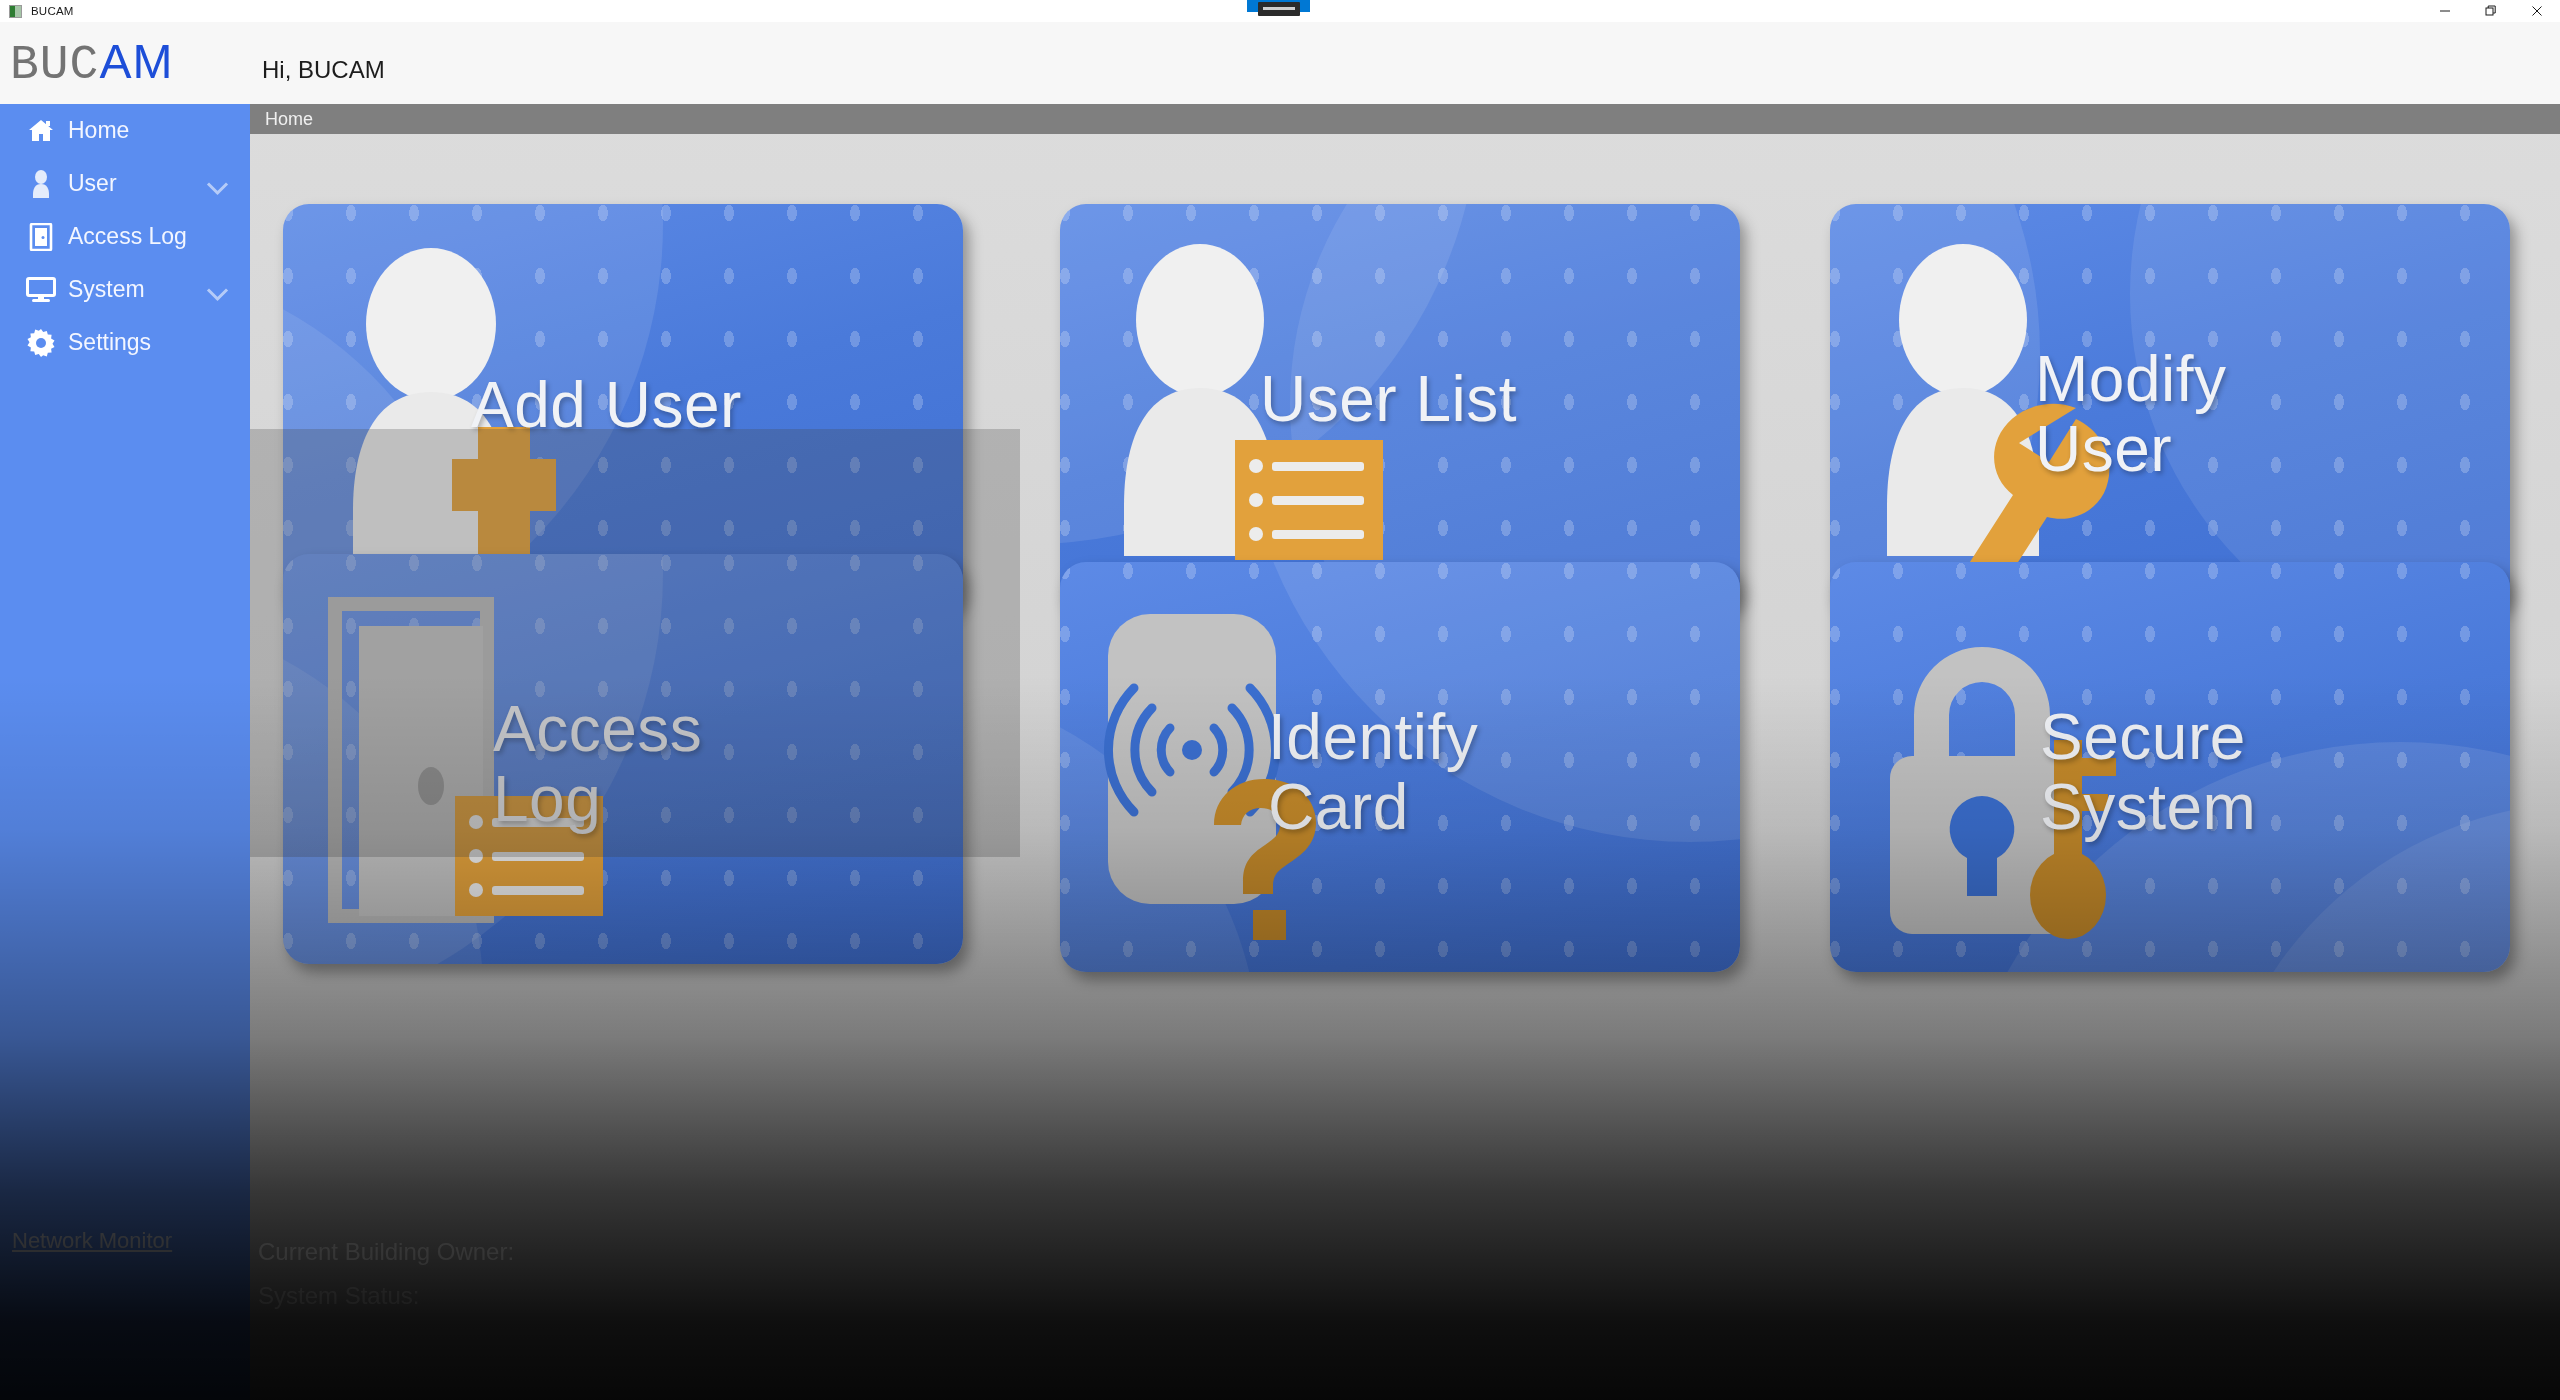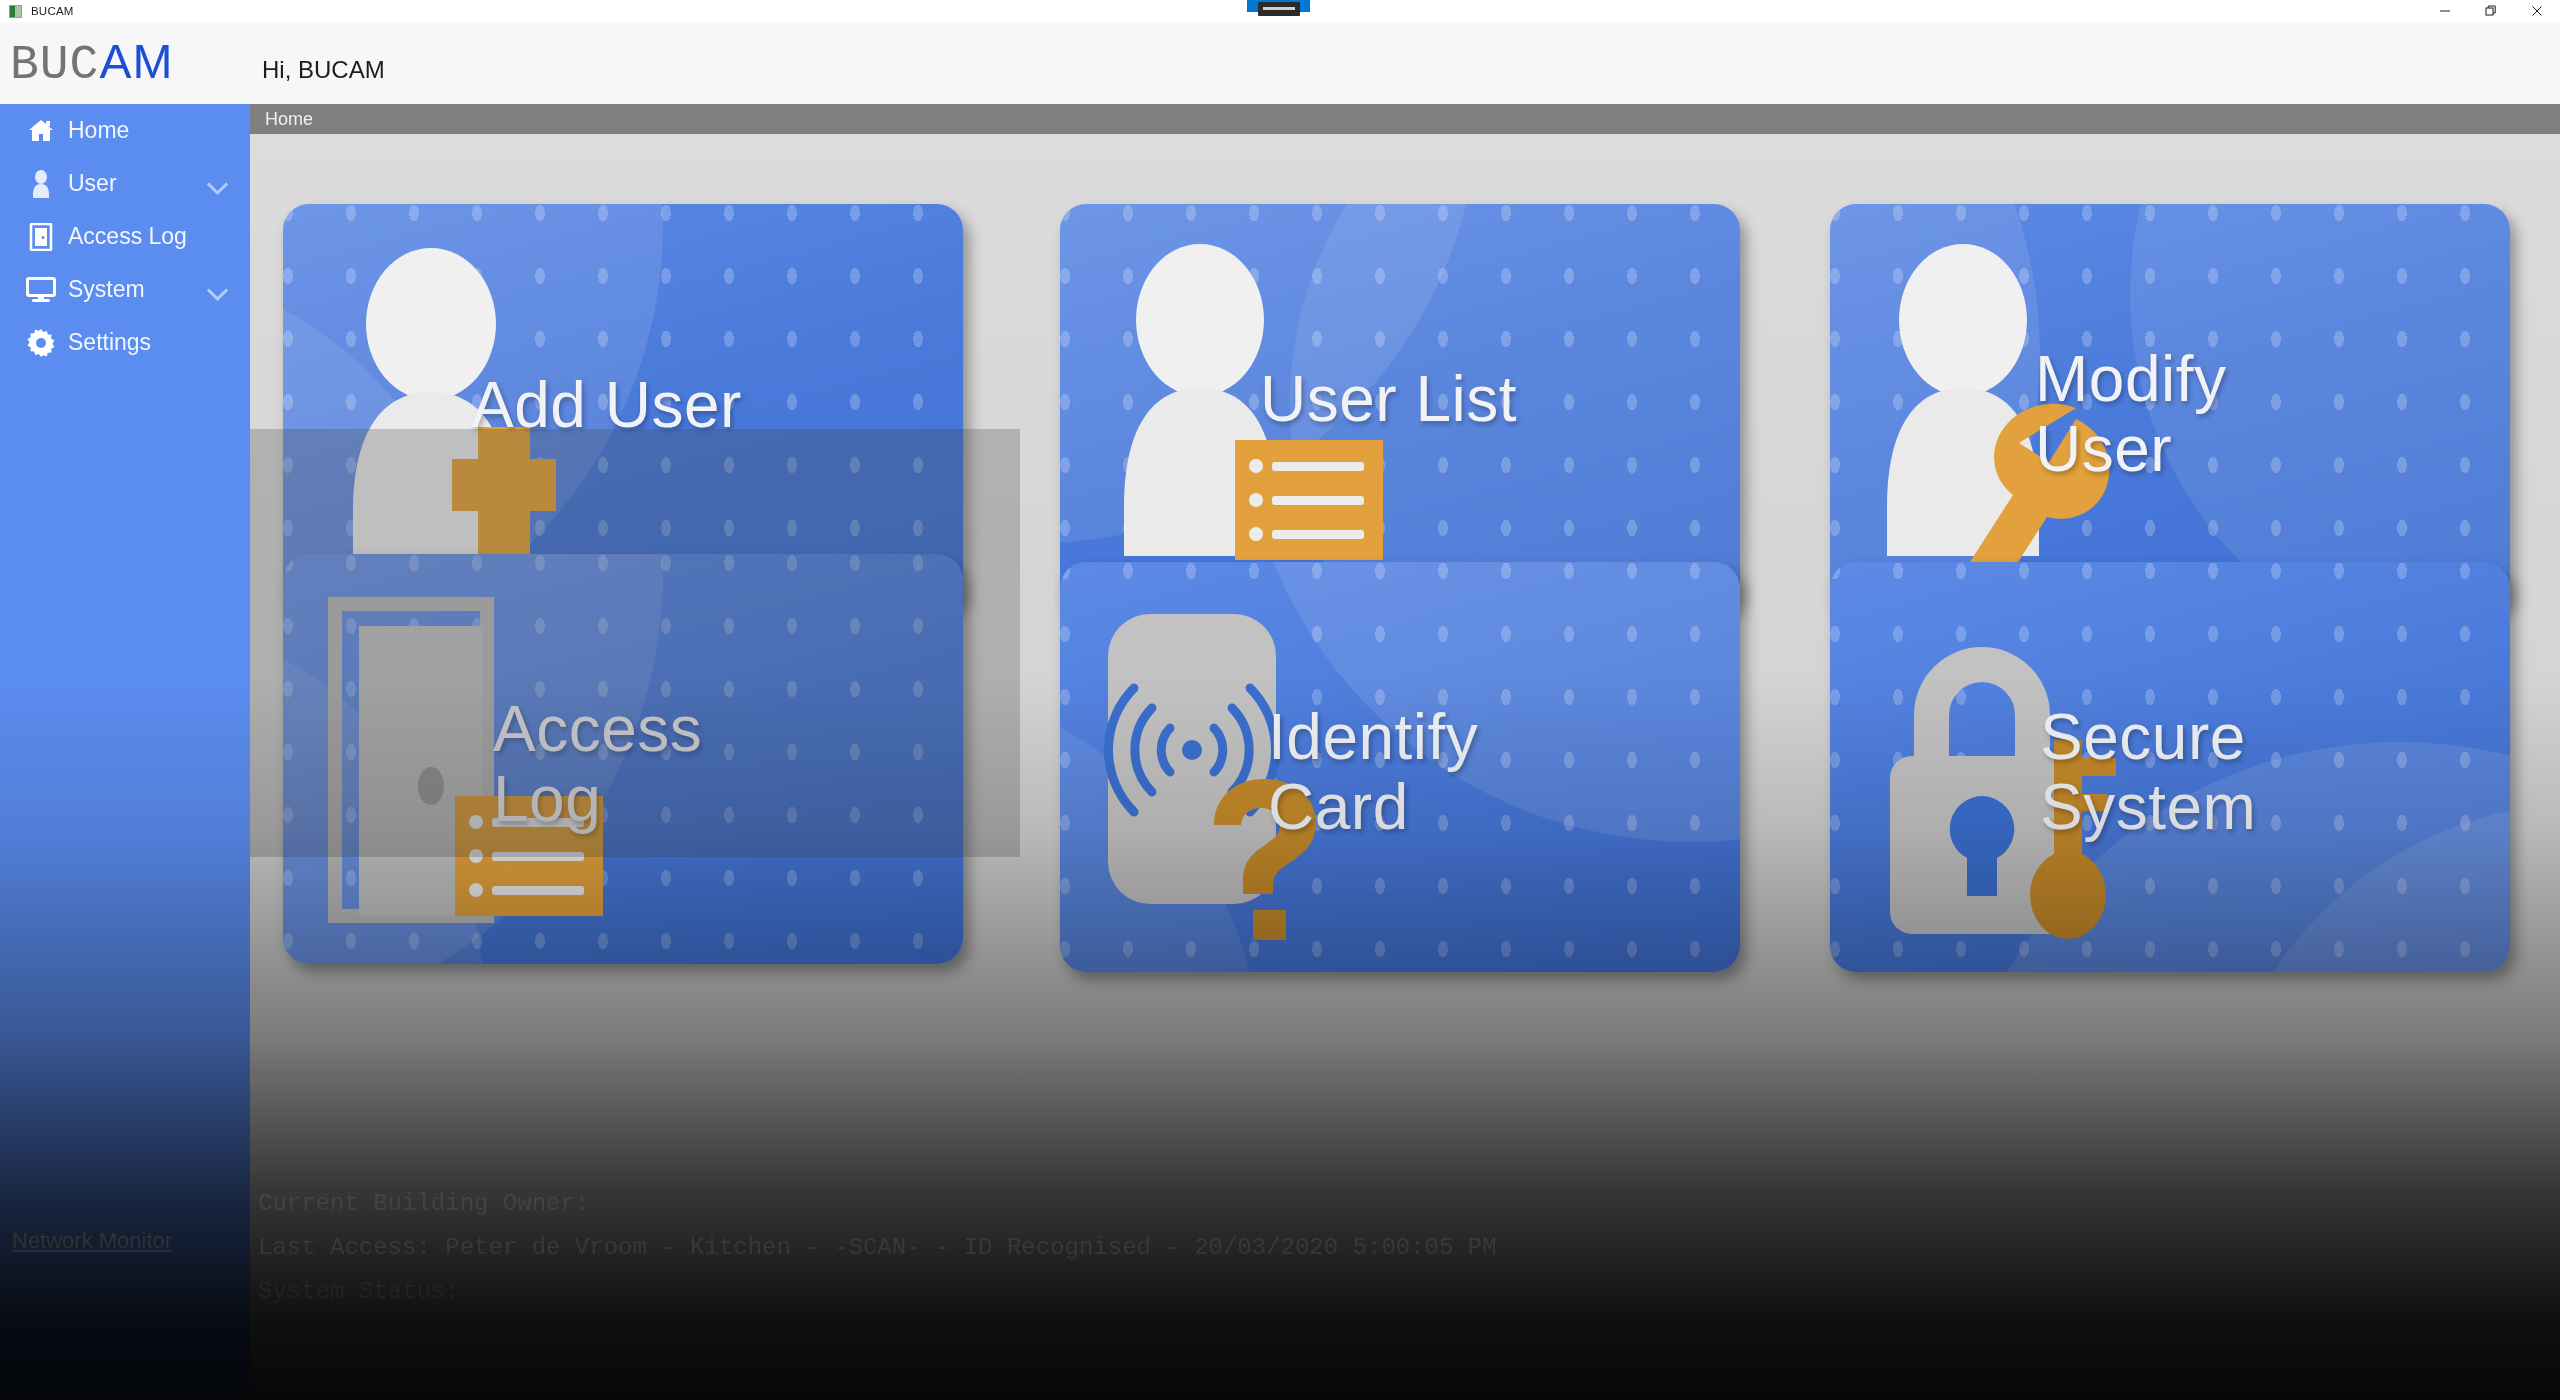--- a/index.html
+++ b/index.html
@@ -96,22 +96,22 @@
     background:rgba(70,70,70,.26); z-index:5; }
 
   
   .fadeA{ position:absolute; left:0; top:104px; width:2560px; height:1296px;
     background:linear-gradient(180deg, rgba(0,0,0,0) 0%, rgba(0,0,0,0) 44%,
       rgba(0,0,0,.10) 56%, rgba(0,0,0,.38) 72%, rgba(0,0,0,.72) 84%,
       rgba(0,0,0,.92) 94%, rgba(0,0,0,.96) 100%);
     z-index:40; pointer-events:none; }
 
   
-  .footer{ position:absolute; left:250px; top:1182px; width:2310px; height:170px;
-    z-index:45; padding-left:8px;font-family:Liberation Mono, monospace; }
+  .footer{ position:absolute; left:250px; top:1230px; width:2310px; height:170px;
+    z-index:45; padding-left:8px; }
   .fline{ font-size:24px; color:#cfcfcf; line-height:44px; font-weight:400; }
   .fline.f1{ opacity:.10; }
   .fline.f2{ opacity:.105; }
   .fline.f3{ opacity:.055; }
 </style>
 </head>
 <body>
 
 <div class="titlebar">
   <div class="tb-icon"></div>
@@ -331,15 +331,14 @@
       </div>
     </div>
 
   </div>
 </div>
 
 <div class="fadeA"></div>
 
 <div class="footer">
   <div class="fline f1">Current Building Owner:</div>
-  <div class="fline f2">Last Access: Peter de Vroom - Kitchen - -SCAN- - ID Recognised - 20/03/2020 5:00:05 PM</div>
   <div class="fline f3">System Status:</div>
 </div>
 
 </body></html>

